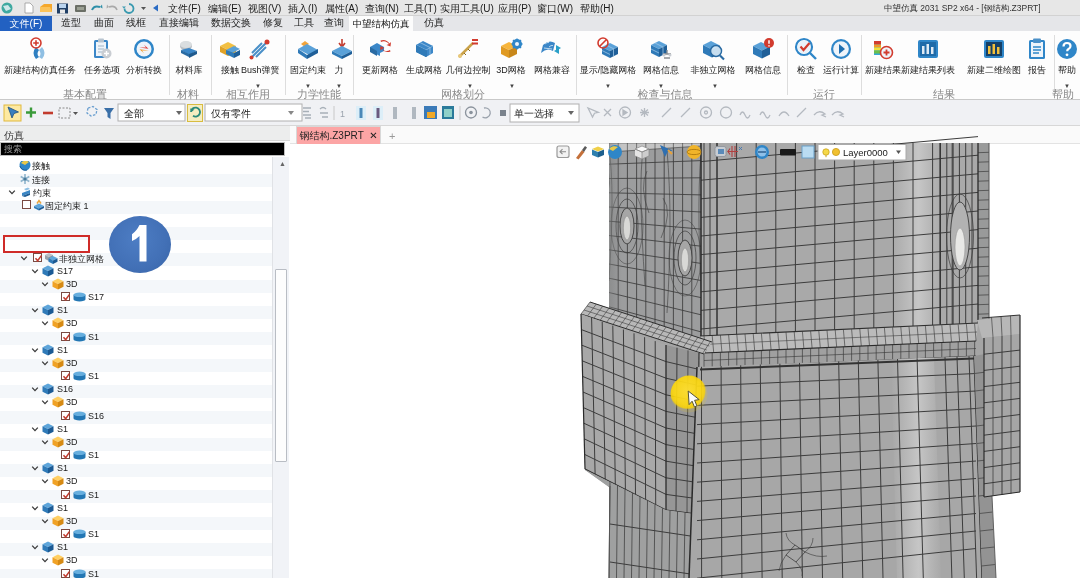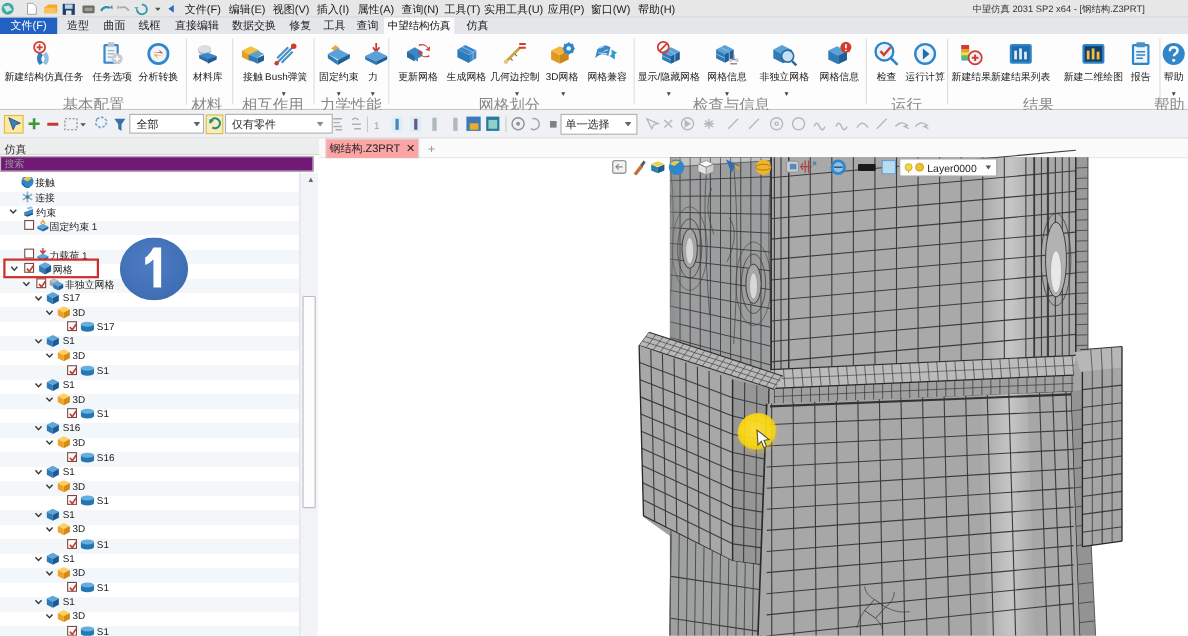--- a/index.html
+++ b/index.html
@@ -13,29 +13,29 @@
   
   #tabrow { position:absolute; left:0; top:16px; width:1080px; height:15px; background:#e5e6e9; }
   .rtab { position:absolute; top:0px; font-size:10px; color:#222; }
   #filebtn { position:absolute; left:0px; top:0px; width:52px; height:15px; background:#2261c2; color:#fff; font-size:10px; text-align:center; line-height:15px; }
   #activetab { position:absolute; left:349px; top:0; width:64px; height:15px; background:#fcfcfc; text-align:center; font-size:9.5px; line-height:15px; color:#111; }
   
   #ribbon { position:absolute; left:0; top:31px; width:1080px; height:69px; background:#fdfdfd; border-bottom:1px solid #c9c9c9; }
   .rbtn { position:absolute; top:6px; text-align:center; }
   .rbtn .lbl { font-size:9px; color:#222; margin-top:3px; white-space:nowrap; }
   .ricon { display:block; margin:0 auto; }
-  .rgroup { position:absolute; top:56px; font-size:14px; color:#888; text-align:center; }
+  .rgroup { position:absolute; top:56px; font-size:11px; color:#888; text-align:center; }
   .rsep { position:absolute; top:4px; width:1px; height:60px; background:#dddddd; }
   .ddarrow { position:absolute; font-size:6px; color:#444; }
   
   #qbar { position:absolute; left:0; top:100px; width:1080px; height:26px; background:#f0f1f4; border-bottom:1px solid #d7d7d7; }
   
   #lpanel { position:absolute; left:0; top:126px; width:290px; height:452px; background:#fff; }
   #lphead { position:absolute; left:0; top:0; width:290px; height:15px; background:#eceded; border-bottom:1px solid #d8d8d8; font-size:10px; color:#333; }
-  #searchbox { position:absolute; left:0px; top:16px; width:285px; height:13.5px; background:#701a75; border:1px solid #bfbfbf; font-size:9px; color:#999; line-height:13px; padding-left:3px; }
+  #searchbox { position:absolute; left:0px; top:16px; width:285px; height:13.5px; background:#000000; border:1px solid #bfbfbf; font-size:9px; color:#999; line-height:13px; padding-left:3px; }
   #tree { position:absolute; left:0; top:35px; width:272px; height:417px; overflow:hidden;
      background:repeating-linear-gradient(180deg,#ffffff 0px,#ffffff 13.17px,#f4f7fa 13.17px,#f4f7fa 26.34px); }
   .trow { position:absolute; height:13px; font-size:9px; color:#222; white-space:nowrap; }
   .trow span.t { position:absolute; top:2px; }
   .cb { display:inline-block; width:9px; height:9px; background:#fff; border:1px solid #7a4a42; }
   #vscroll { position:absolute; left:272px; top:31px; width:17px; height:421px; background:#f1f3f7; border-left:1px solid #e0e2e6; }
   #vthumb { position:absolute; left:2px; top:112px; width:12px; height:193px; background:#fdfdfd; border:1px solid #b9bdc4; border-radius:1px; }
   
   #docbar { position:absolute; left:290px; top:126px; width:790px; height:18px; background:#fafafa; border-bottom:1px solid #e3e3e3; }
   #doctab { position:absolute; left:6px; top:0px; width:85px; height:18px; background:#fca5a5; border:1px solid #d8d8d8; border-bottom:none; font-size:10px; color:#222; text-align:center; line-height:17px; }
@@ -848,44 +848,20 @@
 <div class="trow" style="top:36.8px;left:0;width:268px">
           <span class="cb abs" style="left:22px;top:2px"></span>
           <svg class="abs" style="left:33px;top:1px" width="12" height="12" viewBox="0 0 12 12">
             <path d="M1 7 l5 -2.5 l5 2.5 l-5 2.5 z" fill="#5ea5da"></path>
             <path d="M1 7 l5 2.5 v2 l-5 -2.5 z" fill="#2f7ab8"></path>
             <path d="M6 9.5 l5 -2.5 v2 l-5 2.5 z" fill="#1b5a94"></path>
             <path d="M4 4.5 l2 -3 l2 3" stroke="#e8a23a" stroke-width="1.4" fill="none"></path>
           </svg>
           <span class="t abs" style="left:45px">固定约束 1</span>
         </div>
-<div class="trow" style="top:63.1px;left:0;width:268px">
-          <span class="cb abs" style="left:22px;top:2px"></span>
-          <svg class="abs" style="left:33px;top:1px" width="12" height="12" viewBox="0 0 12 12">
-            <path d="M6 0.5 v5 M6 5.5 l-2.4 -2.8 M6 5.5 l2.4 -2.8" stroke="#c23b2e" stroke-width="1.2" fill="none"></path>
-            <path d="M1 8 l5 -2.5 l5 2.5 l-5 2.5 z" fill="#5ea5da"></path>
-            <path d="M1 8 l5 2.5 v1.5 l-5 -2.5 z" fill="#2f7ab8"></path>
-            <path d="M6 10.5 l5 -2.5 v1.5 l-5 2.5 z" fill="#1b5a94"></path>
-          </svg>
-          <span class="t abs" style="left:45px">力载荷 1</span>
-        </div>
-<div class="trow" style="top:76.3px;left:0;width:268px">
-          <svg class="abs" style="left:9px;top:3px" width="8" height="8" viewBox="0 0 8 8">
-            <path d="M1.2 2.6 l2.8 3 l2.8 -3" stroke="#3a3a3a" stroke-width="1.3" fill="none"></path>
-          </svg>
-          <span class="cb abs" style="left:22px;top:2px"><svg width="9" height="9" viewBox="0 0 9 9">
-              <path d="M1.5 4.2 l2.2 2.6 l3.6 -5.2" stroke="#c23b2e" stroke-width="1.5" fill="none"></path>
-            </svg></span>
-          <svg class="abs" style="left:35px;top:1px" width="12" height="12" viewBox="0 0 12 12">
-            <polygon points="6,0.5 11.5,3.2 6,6 0.5,3.2" fill="#5ea5da"></polygon>
-            <polygon points="0.5,3.2 6,6 6,11.5 0.5,8.7" fill="#2f7ab8"></polygon>
-            <polygon points="6,6 11.5,3.2 11.5,8.7 6,11.5" fill="#1b5a94"></polygon>
-          </svg>
-          <span class="t abs" style="left:48px">网格</span>
-        </div>
 <div class="trow" style="top:89.5px;left:0;width:268px">
           <svg class="abs" style="left:20px;top:3px" width="8" height="8" viewBox="0 0 8 8">
             <path d="M1.2 2.6 l2.8 3 l2.8 -3" stroke="#3a3a3a" stroke-width="1.3" fill="none"></path>
           </svg>
           <span class="cb abs" style="left:33px;top:2px"><svg width="9" height="9" viewBox="0 0 9 9">
               <path d="M1.5 4.2 l2.2 2.6 l3.6 -5.2" stroke="#c23b2e" stroke-width="1.5" fill="none"></path>
             </svg></span>
           <svg class="abs" style="left:45px;top:1px" width="13" height="12" viewBox="0 0 13 12">
             <polygon points="4,1 8,3 4,5 0,3" fill="#b8bec4"></polygon>
             <polygon points="0,3 4,5 4,9 0,7" fill="#9aa2aa"></polygon>

